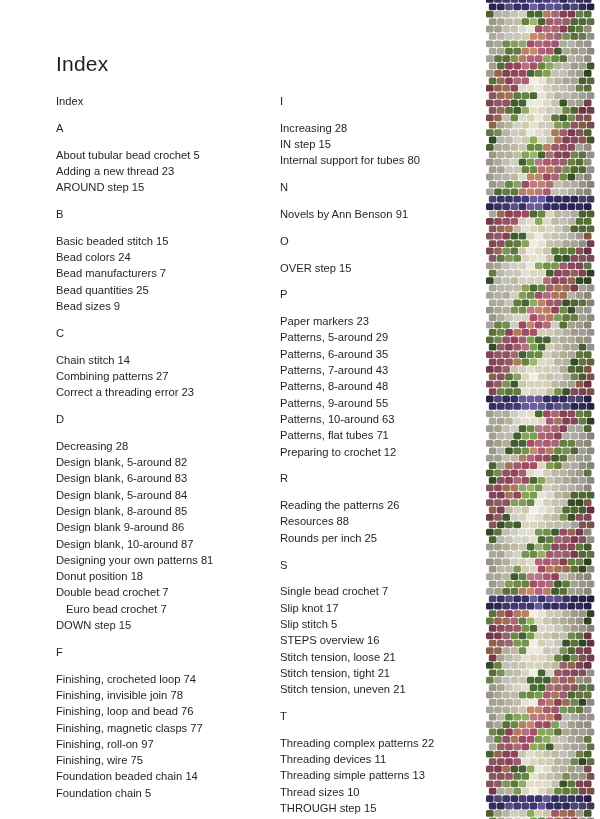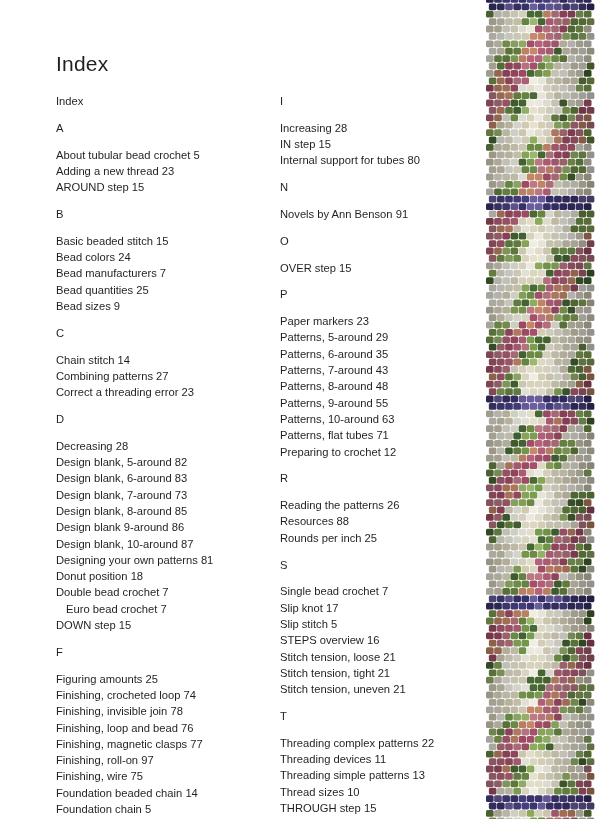--- a/index.html
+++ b/index.html
@@ -109,33 +109,32 @@
       <div class="gap"></div>
       <div class="entry">Chain stitch  14</div>
       <div class="entry">Combining patterns  27</div>
       <div class="entry">Correct a threading error  23</div>
       <div class="gap"></div>
       <div class="letter">D</div>
       <div class="gap"></div>
       <div class="entry">Decreasing  28</div>
       <div class="entry">Design blank, 5-around  82</div>
       <div class="entry">Design blank, 6-around  83</div>
-      <div class="entry">Design blank, 7-around  73</div>
+      <div class="entry">Design blank, 5-around  84</div>
       <div class="entry">Design blank, 8-around  85</div>
       <div class="entry">Design blank 9-around  86</div>
       <div class="entry">Design blank, 10-around  87</div>
       <div class="entry">Designing your own patterns  81</div>
       <div class="entry">Donut position  18</div>
       <div class="entry">Double bead crochet  7</div>
       <div class="entry sub">Euro bead crochet  7</div>
       <div class="entry">DOWN step  15</div>
       <div class="gap"></div>
       <div class="letter">F</div>
       <div class="gap"></div>
-      <div class="entry">Figuring amounts  25</div>
       <div class="entry">Finishing, crocheted loop  74</div>
       <div class="entry">Finishing, invisible join  78</div>
       <div class="entry">Finishing, loop and bead  76</div>
       <div class="entry">Finishing, magnetic clasps  77</div>
       <div class="entry">Finishing, roll-on  97</div>
       <div class="entry">Finishing, wire  75</div>
       <div class="entry">Foundation beaded chain  14</div>
       <div class="entry">Foundation chain  5</div>
     </div>
   <div class="col col-right">

